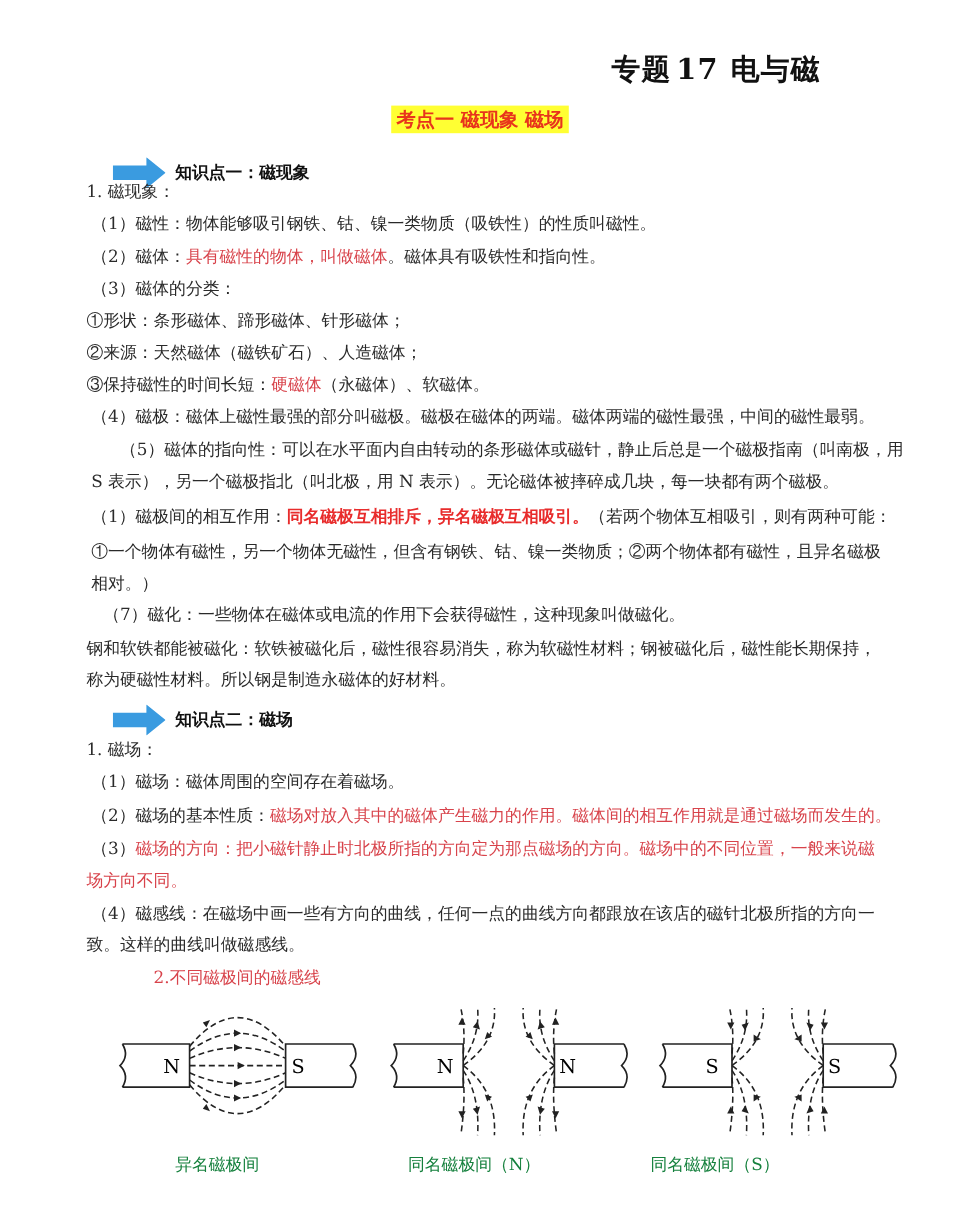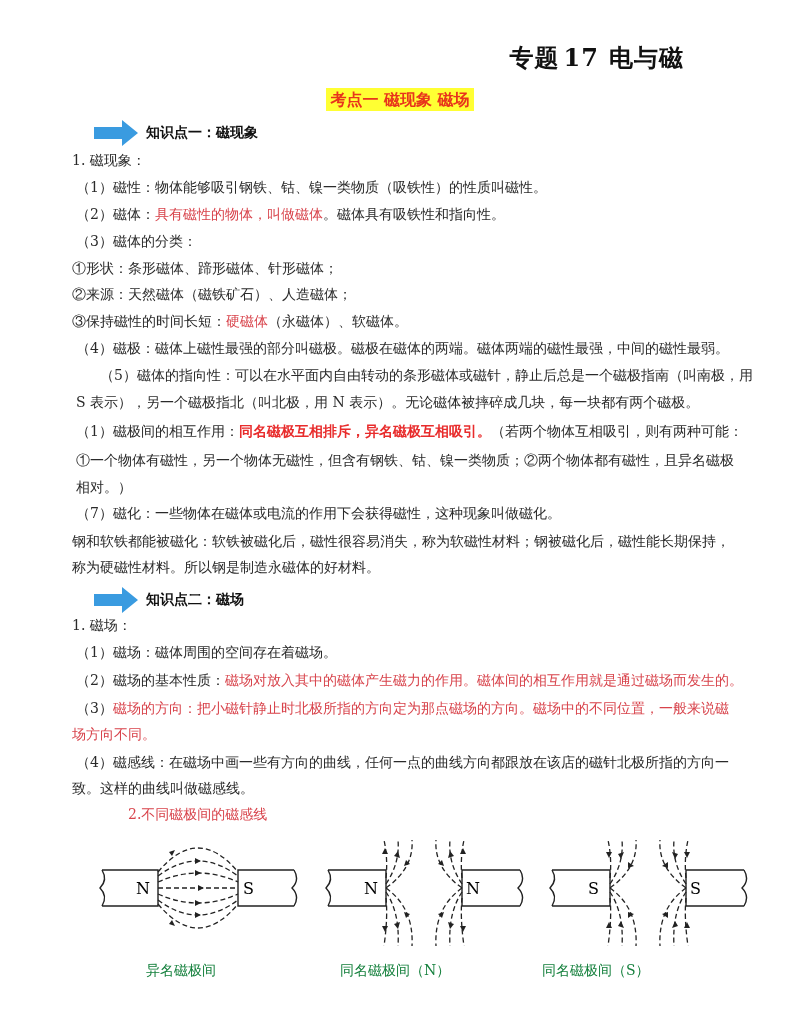--- a/index.html
+++ b/index.html
@@ -27,42 +27,42 @@
 </head>
 <body>
 
 <div class="page-title">
   <span>专题</span><span class="num">17</span><span>电与磁</span>
 </div>
 <div class="kaodian">
   <span>考点一  磁现象  磁场</span>
 </div>
 
-<div class="section-head" style="top:119px">
+<div class="section-head" style="top:130px">
   <svg class="arrow-icon" viewBox="0 0 44 26">
     <polygon points="0,7 28,7 28,0 44,13 28,26 28,19 0,19" fill="#3a9be0"></polygon>
   </svg>
   <span class="label">知识点一：磁现象</span>
 </div>
 
 <div id="s1">
     <div class="line" style="top: 150px; left: 72px;"><span>1. 磁现象：</span><span class="red"></span><span></span></div>
     <div class="line" style="top: 177px; left: 76px;"><span>（1）磁性：物体能够吸引钢铁、钴、镍一类物质（吸铁性）的性质叫磁性。</span><span class="red"></span><span></span></div>
     <div class="line" style="top: 204px; left: 76px;"><span>（2）磁体：</span><span class="red">具有磁性的物体，叫做磁体</span><span>。磁体具有吸铁性和指向性。</span></div>
     <div class="line" style="top: 231px; left: 76px;"><span>（3）磁体的分类：</span><span class="red"></span><span></span></div>
     <div class="line" style="top: 258px; left: 72px;"><span>①形状：条形磁体、蹄形磁体、针形磁体；</span><span class="red"></span><span></span></div>
     <div class="line" style="top: 284px; left: 72px;"><span>②来源：天然磁体（磁铁矿石）、人造磁体；</span><span class="red"></span><span></span></div>
     <div class="line" style="top: 311px; left: 72px;"><span>③保持磁性的时间长短：</span><span class="red">硬磁体</span><span>（永磁体）、软磁体。</span></div>
     <div class="line" style="top: 338px; left: 76px;"><span>（4）磁极：磁体上磁性最强的部分叫磁极。磁极在磁体的两端。磁体两端的磁性最强，中间的磁性最弱。</span><span class="red"></span><span></span></div>
     <div class="line" style="top: 365px; left: 76px; margin-left: 24px;"><span>（5）磁体的指向性：可以在水平面内自由转动的条形磁体或磁针，静止后总是一个磁极指南（叫南极，用</span><span class="red"></span><span></span></div>
     <div class="line" style="top: 392px; left: 76px;"><span>S 表示），另一个磁极指北（叫北极，用 N 表示）。无论磁体被摔碎成几块，每一块都有两个磁极。</span><span class="red"></span><span></span></div>
     <div class="line" style="top: 421px; left: 76px;"><span>（1）磁极间的相互作用：</span><span class="redb">同名磁极互相排斥，异名磁极互相吸引。</span><span>（若两个物体互相吸引，则有两种可能：</span></div>
     <div class="line" style="top: 450px; left: 76px;"><span>①一个物体有磁性，另一个物体无磁性，但含有钢铁、钴、镍一类物质；②两个物体都有磁性，且异名磁极</span><span class="red"></span><span></span></div>
     <div class="line" style="top: 477px; left: 76px;"><span>相对。）</span><span class="red"></span><span></span></div>
-    <div class="line" style="top: 503px; left: 76px;"><span>（7）磁化：一些物体在磁体或电流的作用下会获得磁性，这种现象叫做磁化。</span><span class="red"></span><span></span></div>
+    <div class="line" style="top: 503px; left: 86px;"><span>（7）磁化：一些物体在磁体或电流的作用下会获得磁性，这种现象叫做磁化。</span><span class="red"></span><span></span></div>
     <div class="line" style="top: 531px; left: 72px;"><span>钢和软铁都能被磁化：软铁被磁化后，磁性很容易消失，称为软磁性材料；钢被磁化后，磁性能长期保持，</span><span class="red"></span><span></span></div>
     <div class="line" style="top: 557px; left: 72px;"><span>称为硬磁性材料。所以钢是制造永磁体的好材料。</span><span class="red"></span><span></span></div>
   </div>
 
 <div class="section-head" style="top:586px">
   <svg class="arrow-icon" viewBox="0 0 44 26">
     <polygon points="0,7 28,7 28,0 44,13 28,26 28,19 0,19" fill="#3a9be0"></polygon>
   </svg>
   <span class="label">知识点二：磁场</span>
 </div>

